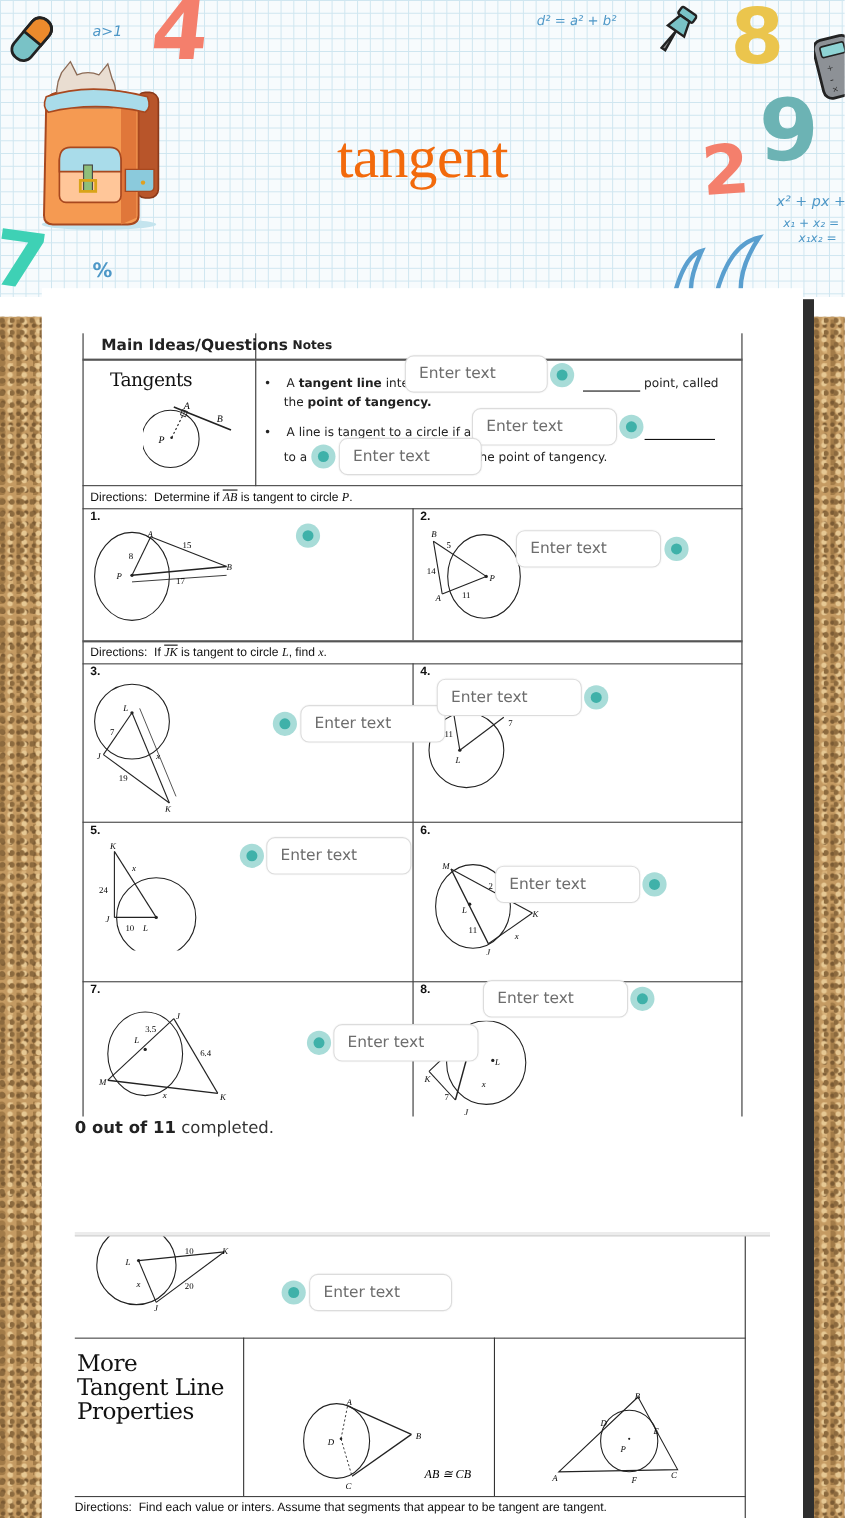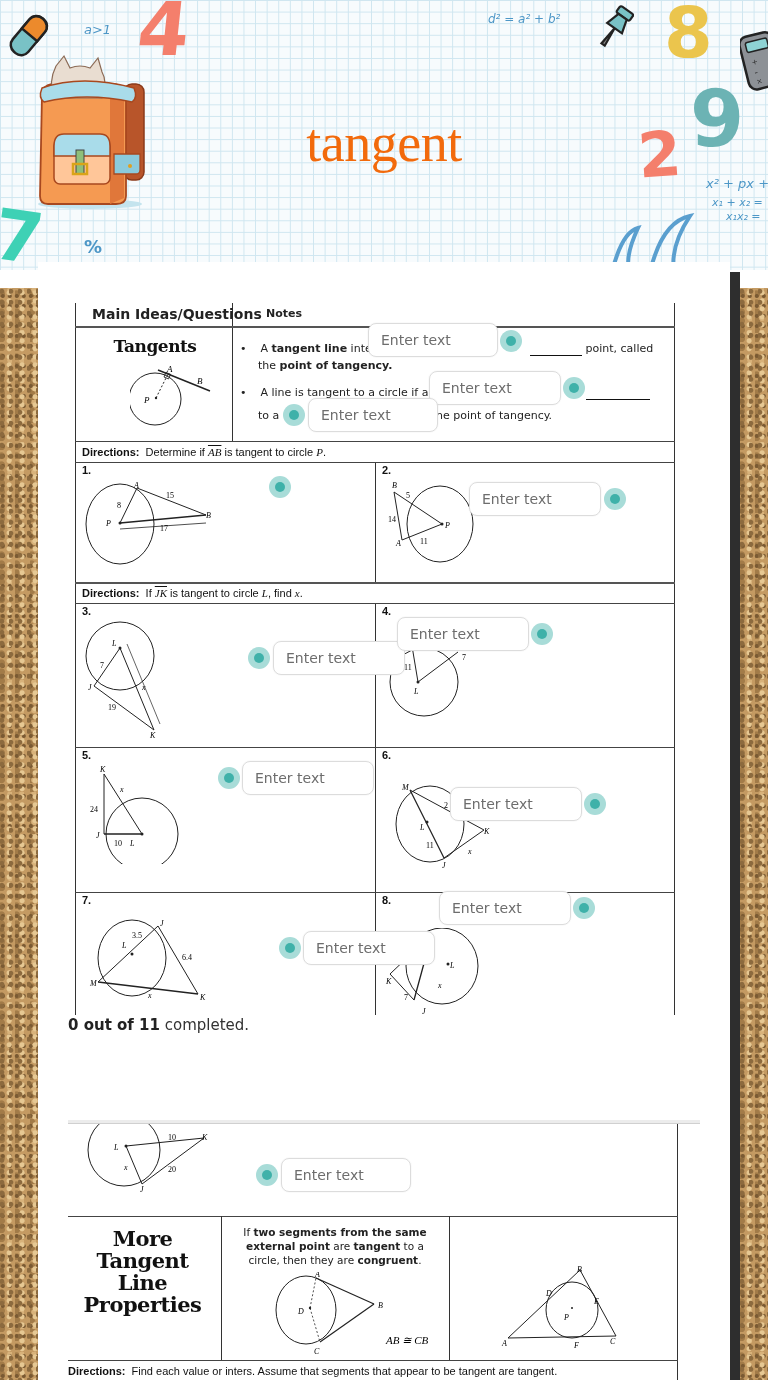--- a/index.html
+++ b/index.html
@@ -45,24 +45,24 @@
 
   
   .ws { position: absolute; font-family: "DejaVu Sans", sans-serif; color: #111; }
   .vline { position: absolute; background: #333; width: 1px; }
   .hline { position: absolute; background: #444; height: 1px; }
   .hline.thick { height: 2px; background: #555; }
   .cell-text { position: absolute; font-size: 11px; color: #222; line-height: 14px; }
   .bold { font-weight: bold; }
   .qnum { position: absolute; font-size: 11px; font-weight: bold; font-family: "Liberation Sans", sans-serif; }
   .directions { position: absolute; font-size: 11px; font-family: "Liberation Sans", sans-serif; color: #111; }
-  .directions .lbl { font-weight: bold; }
+  .directions .lbl { font-weight: normal; }
   .serif-i { font-family: "Liberation Serif", serif; font-style: italic; }
   .overline { text-decoration: overline; }
-  .slab { position: absolute; font-family: "DejaVu Serif", serif; font-weight: bold; color: #111; text-align: center; letter-spacing: -0.5px; }
+  .slab { position: absolute; font-family: "DejaVu Serif", serif; font-weight: normal; color: #111; letter-spacing: -0.5px; }
   .blank { display: inline-block; border-bottom: 1px solid #111; height: 11px; vertical-align: bottom; }
 
   
   .ef {
     position: absolute; height: 34px; border: 1px solid #dcdcdc; border-radius: 8px; background: #fff;
     font-family: "DejaVu Sans", sans-serif; font-size: 14px; color: #6d6d6d; padding: 0 12px;
     display: flex; align-items: center; box-shadow: 0 0 0 1px rgba(0,0,0,0.02);
   }
   .dot {
     position: absolute; width: 22px; height: 22px; border-radius: 50%; background: #a8dcd8;
@@ -351,25 +351,20 @@
     <text x="84" y="48" font-size="8">20</text>
     <text x="40" y="46" font-size="8" font-style="italic">x</text>
   </svg>
 
   <div class="slab" style="left:70px;top:1228px;width:145px;font-size:21px;line-height:22px">
     <div>More</div>
     <div>Tangent Line</div>
     <div>Properties</div>
   </div>
 
-  <div class="cell-text" style="left:228px;top:1225px;width:214px;text-align:center;font-size:10.5px;line-height:14px">
-    <span>If </span><b>two segments from the same</b><br>
-    <b>external point</b><span> are </span><b>tangent</b><span> to a</span><br>
-    <span>circle, then they are </span><b>congruent</b><span>.</span>
-  </div>
   <svg class="deco" style="left:270px;top:1272px" width="170" height="84" viewBox="0 0 170 84">
     <ellipse cx="36" cy="38" rx="30" ry="34" fill="none" stroke="#222" stroke-width="1"></ellipse>
     <line x1="46" y1="6" x2="104" y2="32" stroke="#222" stroke-width="1.2"></line>
     <line x1="50" y1="70" x2="104" y2="32" stroke="#222" stroke-width="1.2"></line>
     <line x1="40" y1="36" x2="46" y2="6" stroke="#222" stroke-width="0.8" stroke-dasharray="2,2"></line>
     <line x1="40" y1="36" x2="50" y2="70" stroke="#222" stroke-width="0.8" stroke-dasharray="2,2"></line>
     <circle cx="40" cy="36" r="1.2" fill="#222"></circle>
     <text x="45" y="5" font-size="8" font-style="italic">A</text>
     <text x="108" y="36" font-size="8" font-style="italic">B</text>
     <text x="44" y="82" font-size="8" font-style="italic">C</text>

